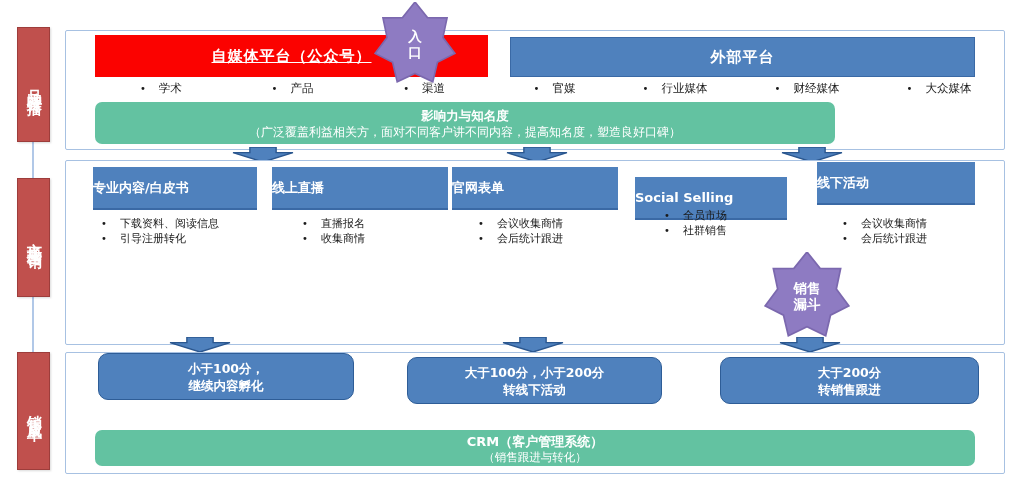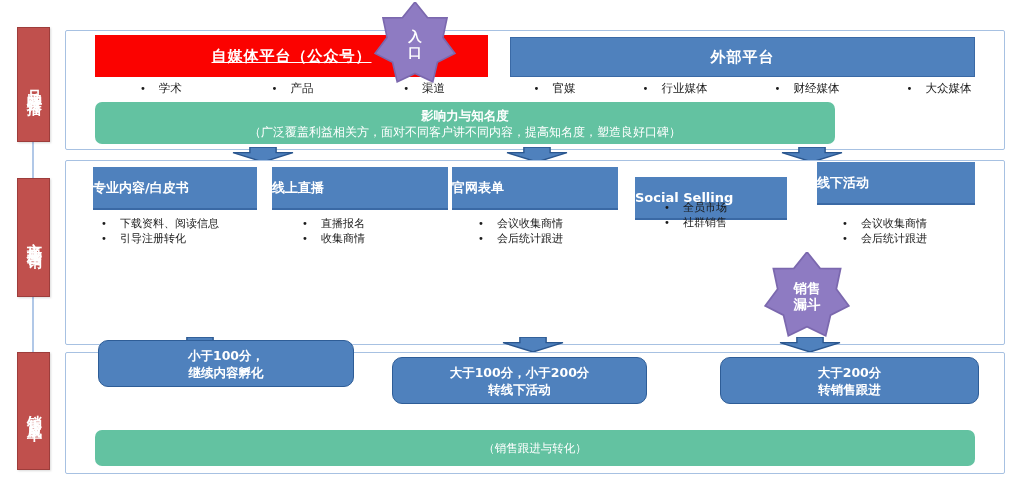--- a/index.html
+++ b/index.html
@@ -140,21 +140,21 @@
     <span class="bullet">引导注册转化</span>
   </div>
   <div class="ch-bullets" style="left:302px;top:216px;width:150px">
     <span class="bullet">直播报名</span>
     <span class="bullet">收集商情</span>
   </div>
   <div class="ch-bullets" style="left:478px;top:216px;width:150px">
     <span class="bullet">会议收集商情</span>
     <span class="bullet">会后统计跟进</span>
   </div>
-  <div class="ch-bullets" style="left:664px;top:200px;width:140px">
+  <div class="ch-bullets" style="left:664px;top:208px;width:140px">
     <span class="bullet">全员市场</span>
     <span class="bullet">社群销售</span>
   </div>
   <div class="ch-bullets" style="left:842px;top:216px;width:150px">
     <span class="bullet">会议收集商情</span>
     <span class="bullet">会后统计跟进</span>
   </div>
 
 
   <div class="arrow" style="left:168px;top:337px;width:64px;height:15px">
@@ -168,34 +168,35 @@
       </svg>
   </div>
   <div class="arrow" style="left:778px;top:337px;width:64px;height:15px">
     <svg width="64" height="15" viewBox="0 0 64 16">
         <polygon points="18,0 46,0 46,6 64,6 32,16 0,6 18,6" fill="#4f81bd" stroke="#2b578f" stroke-width="1.5"></polygon>
       </svg>
   </div>
 
   <div class="panel" style="left:65px;top:352px;width:938px;height:120px"></div>
 
-  <div class="seg-box" style="left:98px;top:340px;width:254px;height:45px">
+  <div class="seg-box" style="left:98px;top:353px;width:254px;height:45px">
     <span>小于100分，</span>
     <span>继续内容孵化</span>
   </div>
-  <div class="seg-box" style="left:392px;top:357px;width:253px;height:45px">
+  <div class="seg-box" style="left:407px;top:357px;width:253px;height:45px">
     <span>大于100分，小于200分</span>
     <span>转线下活动</span>
   </div>
   <div class="seg-box" style="left:720px;top:357px;width:257px;height:45px">
     <span>大于200分</span>
     <span>转销售跟进</span>
   </div>
 
   <div class="bar bar-green" style="left:95px;top:430px;width:880px;height:36px">
+    <div class="banner-title" style="font-size:13px">CRM（客户管理系统）</div>
     <div class="banner-sub" style="font-size:11.5px;line-height:14px">（销售跟进与转化）</div>
   </div>
 
   <div class="star" style="left:374px;top:2px;width:82px;height:84px">
     <svg viewBox="0 0 100 100" preserveAspectRatio="none">
       <polygon points="50,0 65.2,18.5 89.1,18.8 84.1,42.2 98.7,61.2 77.3,71.8 71.7,95.1 50,85 28.3,95.1 22.7,71.8 1.3,61.2 15.9,42.2 10.9,18.8 34.8,18.5" fill="#8e7bc2" stroke="#7b68ae" stroke-width="2"></polygon>
     </svg>
     <span class="star-text">入
 口</span>
   </div>

